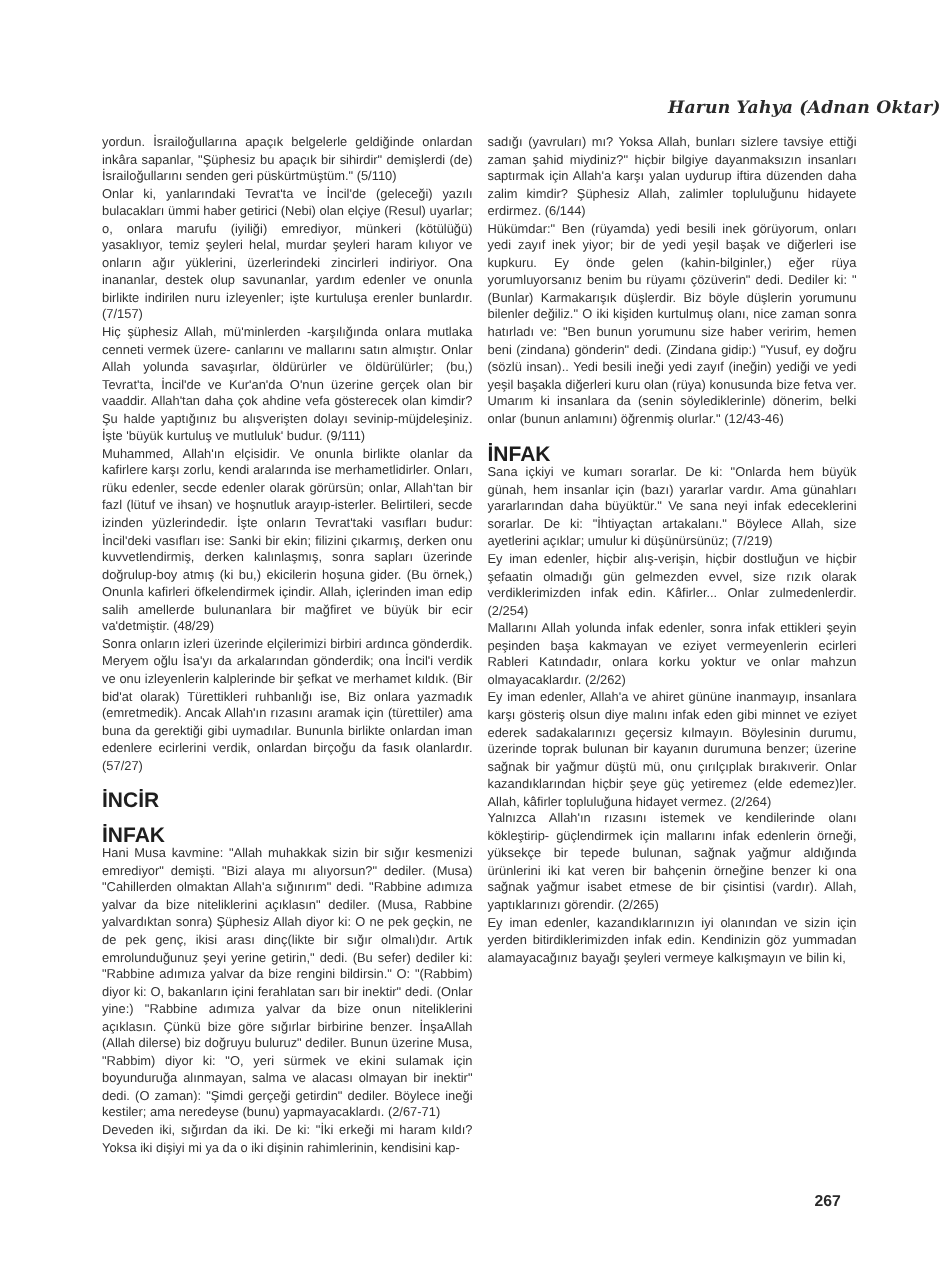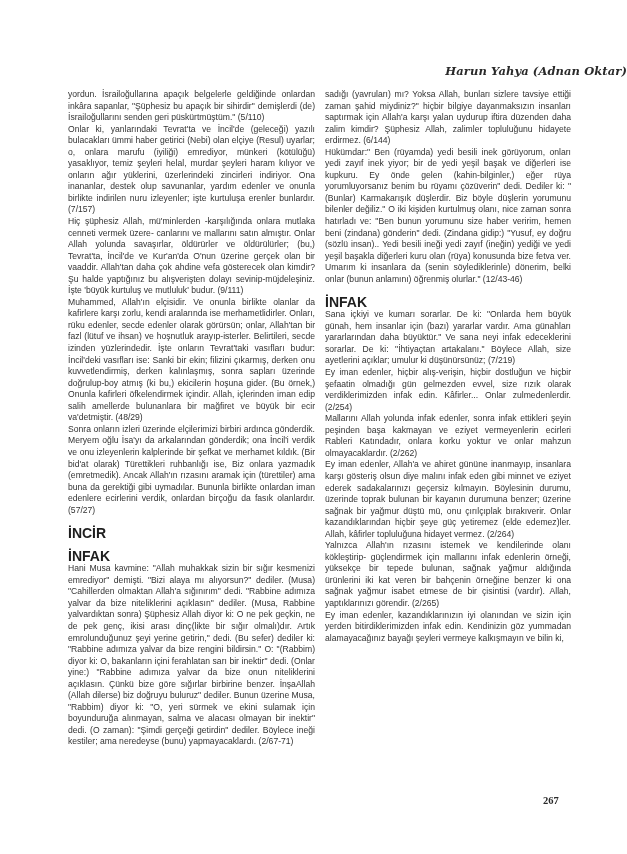--- a/index.html
+++ b/index.html
@@ -19,40 +19,41 @@
   .col-left { left: 68px; width: 247px; }
   .col-right { left: 325px; width: 246px; }
   .para { margin: 0; }
   .section-heading {
     font-family: "Liberation Sans", sans-serif;
     font-weight: bold; font-size: 14px; line-height: 12px; color: #1e1e1e;
     margin: 11px 0 1px 0;
   }
   .page-number {
     position: absolute; left: 543px; top: 795px;
-    font-family: Liberation Serif, serif;
+    font-family: Liberation Sans, sans-serif;
     font-weight: bold; font-size: 10.5px; color: #2a2a2a;
   }
 </style>
 </head>
 <body>
 
 <div class="running-head">Harun Yahya (Adnan Oktar)</div>
 
 <div class="col col-left">
   <p class="para">yordun. İsrailoğullarına apaçık belgelerle geldiğinde onlardan inkâra sapanlar, "Şüphesiz bu apaçık bir sihirdir" demişlerdi (de) İsrailoğullarını senden geri püskürtmüştüm." (5/110)</p>
   <p class="para">Onlar ki, yanlarındaki Tevrat'ta ve İncil'de (geleceği) yazılı bulacakları ümmi haber getirici (Nebi) olan elçiye (Resul) uyarlar; o, onlara marufu (iyiliği) emrediyor, münkeri (kötülüğü) yasaklıyor, temiz şeyleri helal, murdar şeyleri haram kılıyor ve onların ağır yüklerini, üzerlerindeki zincirleri indiriyor. Ona inananlar, destek olup savunanlar, yardım edenler ve onunla birlikte indirilen nuru izleyenler; işte kurtuluşa erenler bunlardır. (7/157)</p>
   <p class="para">Hiç şüphesiz Allah, mü'minlerden -karşılığında onlara mutlaka cenneti vermek üzere- canlarını ve mallarını satın almıştır. Onlar Allah yolunda savaşırlar, öldürürler ve öldürülürler; (bu,) Tevrat'ta, İncil'de ve Kur'an'da O'nun üzerine gerçek olan bir vaaddir. Allah'tan daha çok ahdine vefa gösterecek olan kimdir? Şu halde yaptığınız bu alışverişten dolayı sevinip-müjdeleşiniz. İşte 'büyük kurtuluş ve mutluluk' budur. (9/111)</p>
   <p class="para">Muhammed, Allah'ın elçisidir. Ve onunla birlikte olanlar da kafirlere karşı zorlu, kendi aralarında ise merhametlidirler. Onları, rüku edenler, secde edenler olarak görürsün; onlar, Allah'tan bir fazl (lütuf ve ihsan) ve hoşnutluk arayıp-isterler. Belirtileri, secde izinden yüzlerindedir. İşte onların Tevrat'taki vasıfları budur: İncil'deki vasıfları ise: Sanki bir ekin; filizini çıkarmış, derken onu kuvvetlendirmiş, derken kalınlaşmış, sonra sapları üzerinde doğrulup-boy atmış (ki bu,) ekicilerin hoşuna gider. (Bu örnek,) Onunla kafirleri öfkelendirmek içindir. Allah, içlerinden iman edip salih amellerde bulunanlara bir mağfiret ve büyük bir ecir va'detmiştir. (48/29)</p>
   <p class="para">Sonra onların izleri üzerinde elçilerimizi birbiri ardınca gönderdik. Meryem oğlu İsa'yı da arkalarından gönderdik; ona İncil'i verdik ve onu izleyenlerin kalplerinde bir şefkat ve merhamet kıldık. (Bir bid'at olarak) Türettikleri ruhbanlığı ise, Biz onlara yazmadık (emretmedik). Ancak Allah'ın rızasını aramak için (türettiler) ama buna da gerektiği gibi uymadılar. Bununla birlikte onlardan iman edenlere ecirlerini verdik, onlardan birçoğu da fasık olanlardır. (57/27)</p>
 
   <div class="section-heading">İNCİR</div>
 
   <div class="section-heading">İNFAK</div>
   <p class="para">Hani Musa kavmine: "Allah muhakkak sizin bir sığır kesmenizi emrediyor" demişti. "Bizi alaya mı alıyorsun?" dediler. (Musa) "Cahillerden olmaktan Allah'a sığınırım" dedi. "Rabbine adımıza yalvar da bize niteliklerini açıklasın" dediler. (Musa, Rabbine yalvardıktan sonra) Şüphesiz Allah diyor ki: O ne pek geçkin, ne de pek genç, ikisi arası dinç(likte bir sığır olmalı)dır. Artık emrolunduğunuz şeyi yerine getirin," dedi. (Bu sefer) dediler ki: "Rabbine adımıza yalvar da bize rengini bildirsin." O: "(Rabbim) diyor ki: O, bakanların içini ferahlatan sarı bir inektir" dedi. (Onlar yine:) "Rabbine adımıza yalvar da bize onun niteliklerini açıklasın. Çünkü bize göre sığırlar birbirine benzer. İnşaAllah (Allah dilerse) biz doğruyu buluruz" dediler. Bunun üzerine Musa, "Rabbim) diyor ki: "O, yeri sürmek ve ekini sulamak için boyunduruğa alınmayan, salma ve alacası olmayan bir inektir" dedi. (O zaman): "Şimdi gerçeği getirdin" dediler. Böylece ineği kestiler; ama neredeyse (bunu) yapmayacaklardı. (2/67-71)</p>
+  <p class="para">Deveden iki, sığırdan da iki. De ki: "İki erkeği mi haram kıldı? Yoksa iki dişiyi mi ya da o iki dişinin rahimlerinin, kendisini kap-</p>
 </div>
 
 <div class="col col-right">
   <p class="para">sadığı (yavruları) mı? Yoksa Allah, bunları sizlere tavsiye ettiği zaman şahid miydiniz?" hiçbir bilgiye dayanmaksızın insanları saptırmak için Allah'a karşı yalan uydurup iftira düzenden daha zalim kimdir? Şüphesiz Allah, zalimler topluluğunu hidayete erdirmez. (6/144)</p>
   <p class="para">Hükümdar:" Ben (rüyamda) yedi besili inek görüyorum, onları yedi zayıf inek yiyor; bir de yedi yeşil başak ve diğerleri ise kupkuru. Ey önde gelen (kahin-bilginler,) eğer rüya yorumluyorsanız benim bu rüyamı çözüverin" dedi. Dediler ki: "(Bunlar) Karmakarışık düşlerdir. Biz böyle düşlerin yorumunu bilenler değiliz." O iki kişiden kurtulmuş olanı, nice zaman sonra hatırladı ve: "Ben bunun yorumunu size haber veririm, hemen beni (zindana) gönderin" dedi. (Zindana gidip:) "Yusuf, ey doğru (sözlü insan).. Yedi besili ineği yedi zayıf (ineğin) yediği ve yedi yeşil başakla diğerleri kuru olan (rüya) konusunda bize fetva ver. Umarım ki insanlara da (senin söylediklerinle) dönerim, belki onlar (bunun anlamını) öğrenmiş olurlar." (12/43-46)</p>
 
   <div class="section-heading">İNFAK</div>
   <p class="para">Sana içkiyi ve kumarı sorarlar. De ki: "Onlarda hem büyük günah, hem insanlar için (bazı) yararlar vardır. Ama günahları yararlarından daha büyüktür." Ve sana neyi infak edeceklerini sorarlar. De ki: "İhtiyaçtan artakalanı." Böylece Allah, size ayetlerini açıklar; umulur ki düşünürsünüz; (7/219)</p>
   <p class="para">Ey iman edenler, hiçbir alış-verişin, hiçbir dostluğun ve hiçbir şefaatin olmadığı gün gelmezden evvel, size rızık olarak verdiklerimizden infak edin. Kâfirler... Onlar zulmedenlerdir. (2/254)</p>
   <p class="para">Mallarını Allah yolunda infak edenler, sonra infak ettikleri şeyin peşinden başa kakmayan ve eziyet vermeyenlerin ecirleri Rableri Katındadır, onlara korku yoktur ve onlar mahzun olmayacaklardır. (2/262)</p>

